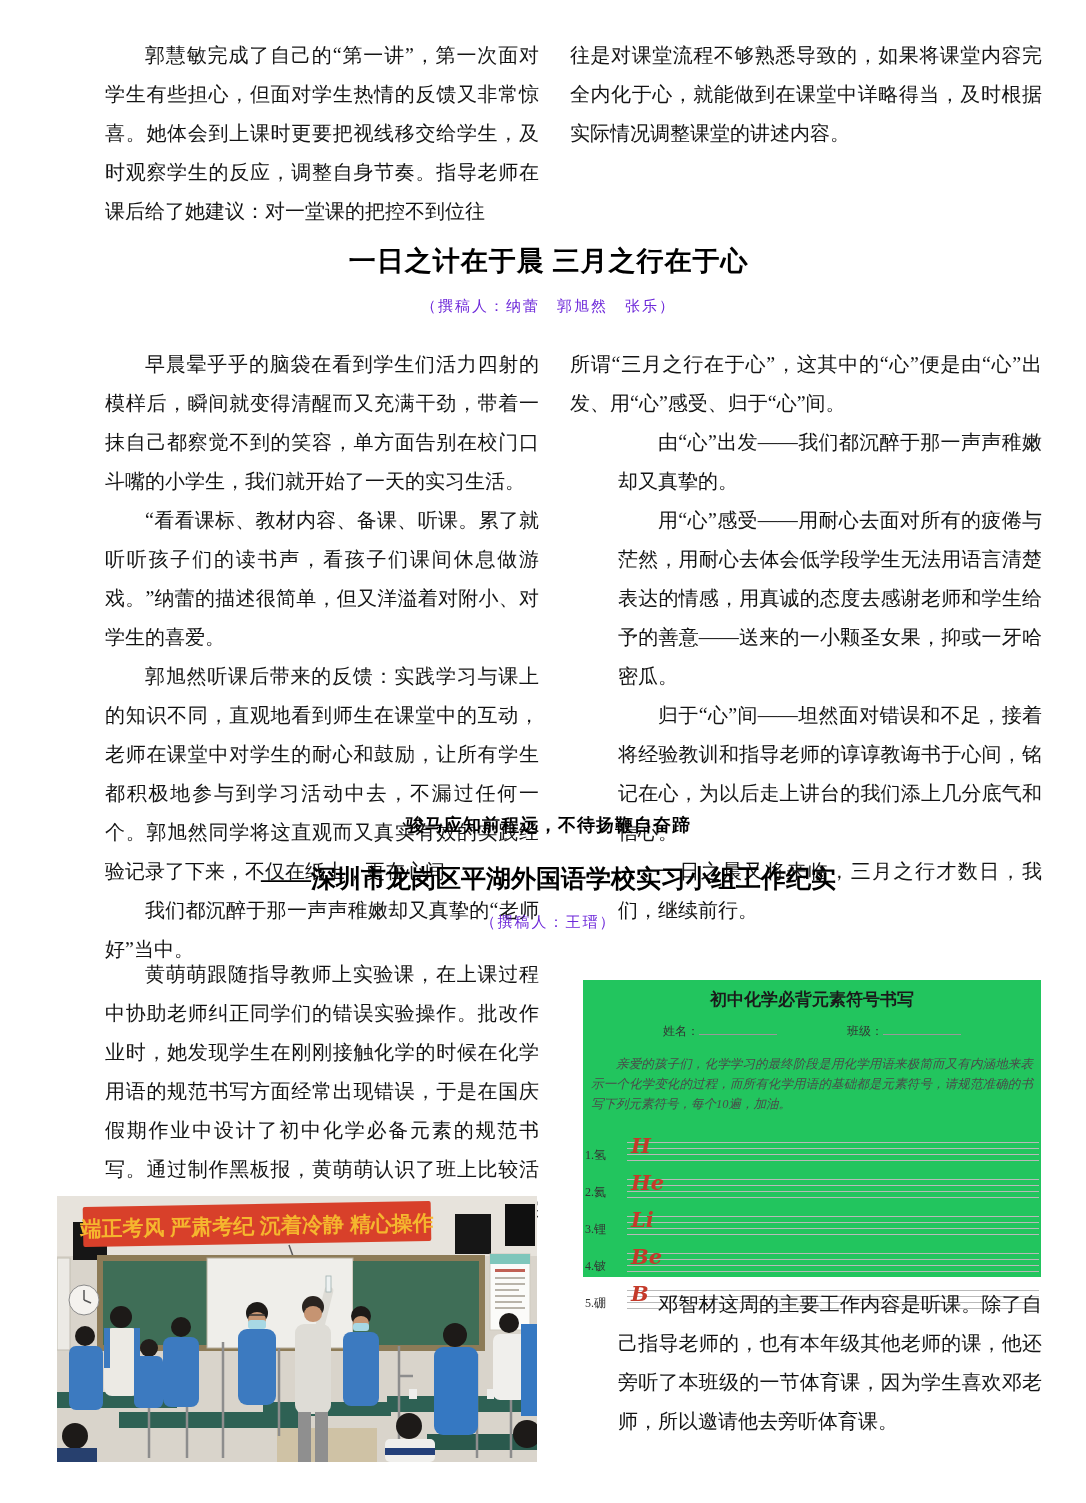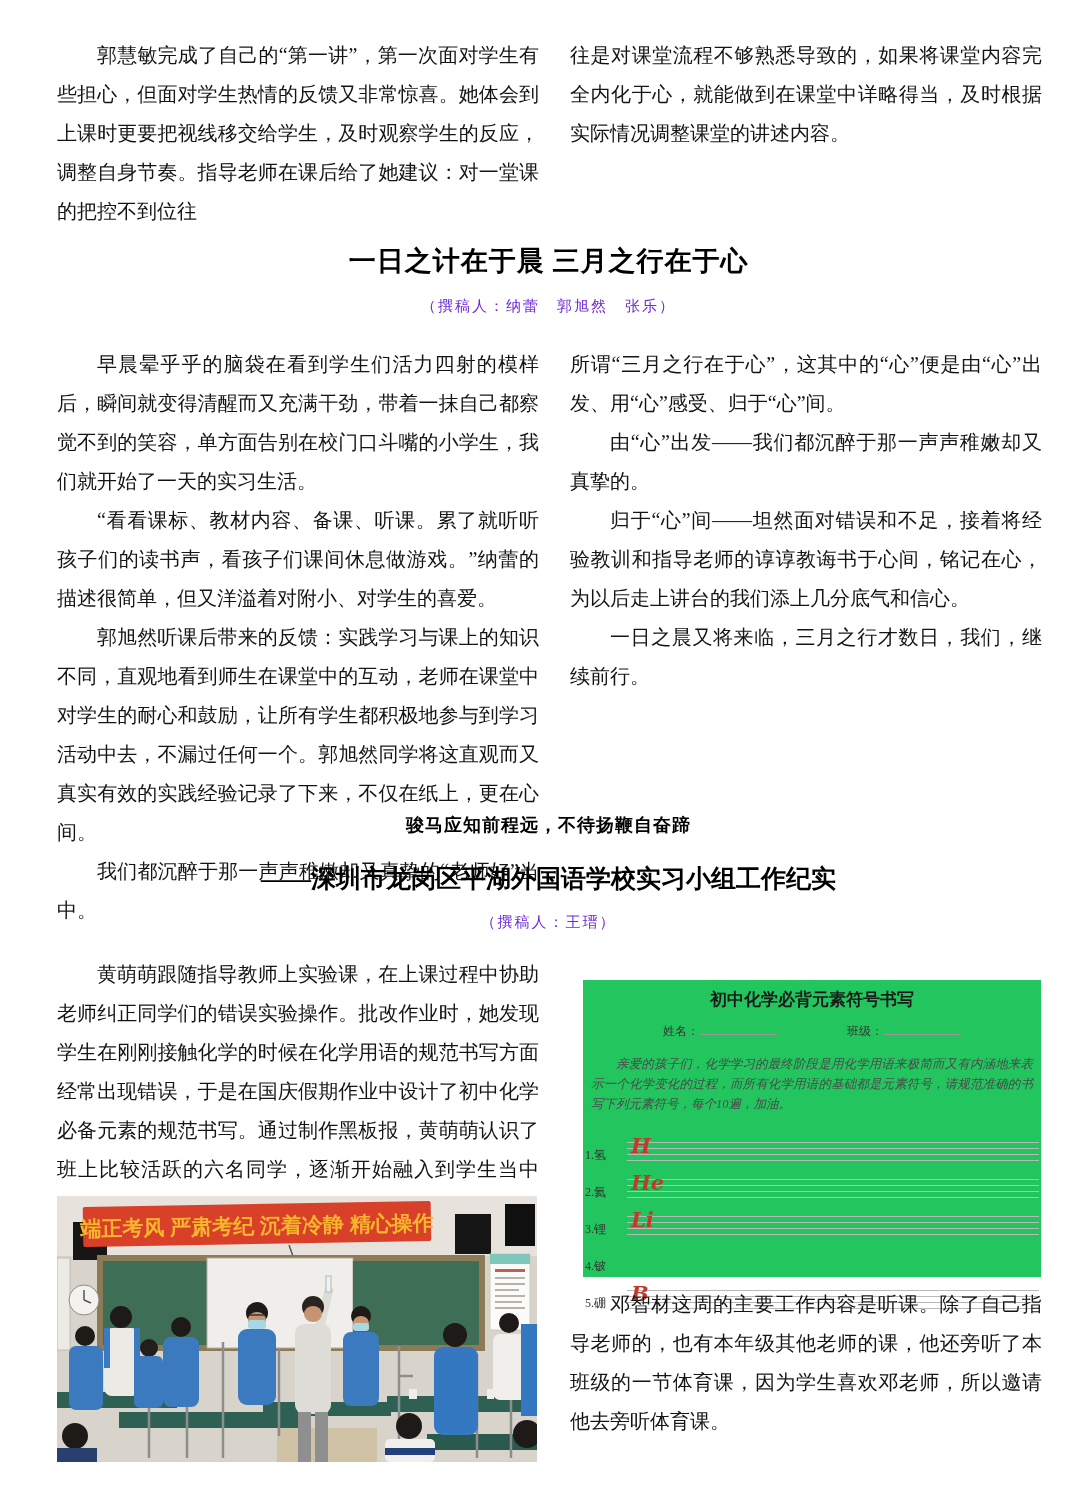--- a/index.html
+++ b/index.html
@@ -15,21 +15,21 @@
   }
   .col { position: absolute; }
   .col-left  { left: 57px;  width: 482px; }
   .col-right { left: 570px; width: 472px; }
   .body-text p {
     font-size: 20px;
     line-height: 39px;
     text-align: justify;
     color: #141414;
   }
-  .indent { text-indent: 2em; }
+  .indent { text-indent: 2em; margin-left: 48px; }
   .headline {
     position: absolute;
     left: 57px;
     width: 983px;
     text-align: center;
     font-weight: bold;
     color: #000;
   }
   .headline-1 { top: 243px; font-size: 27px; letter-spacing: 1px; }
   .headline-2 { top: 813px; font-size: 18px; letter-spacing: 1px; }
@@ -145,20 +145,21 @@
 
   <div class="col col-left body-text" style="top:345px;">
     <p class="indent">早晨晕乎乎的脑袋在看到学生们活力四射的模样后，瞬间就变得清醒而又充满干劲，带着一抹自己都察觉不到的笑容，单方面告别在校门口斗嘴的小学生，我们就开始了一天的实习生活。</p>
     <p class="indent">“看看课标、教材内容、备课、听课。累了就听听孩子们的读书声，看孩子们课间休息做游戏。”纳蕾的描述很简单，但又洋溢着对附小、对学生的喜爱。</p>
     <p class="indent">郭旭然听课后带来的反馈：实践学习与课上的知识不同，直观地看到师生在课堂中的互动，老师在课堂中对学生的耐心和鼓励，让所有学生都积极地参与到学习活动中去，不漏过任何一个。郭旭然同学将这直观而又真实有效的实践经验记录了下来，不仅在纸上，更在心间。</p>
     <p class="indent">我们都沉醉于那一声声稚嫩却又真挚的“老师好”当中。</p>
   </div>
   <div class="col col-right body-text" style="top:345px;">
     <p>所谓“三月之行在于心”，这其中的“心”便是由“心”出发、用“心”感受、归于“心”间。</p>
     <p class="indent">由“心”出发——我们都沉醉于那一声声稚嫩却又真挚的。</p>
+    <p class="indent">用“心”感受——用耐心去面对所有的疲倦与茫然，用耐心去体会低学段学生无法用语言清楚表达的情感，用真诚的态度去感谢老师和学生给予的善意——送来的一小颗圣女果，抑或一牙哈密瓜。</p>
     <p class="indent">归于“心”间——坦然面对错误和不足，接着将经验教训和指导老师的谆谆教诲书于心间，铭记在心，为以后走上讲台的我们添上几分底气和信心。</p>
     <p class="indent">一日之晨又将来临，三月之行才数日，我们，继续前行。</p>
   </div>
 
   <div class="headline headline-2">骏马应知前程远，不待扬鞭自奋蹄</div>
   <div class="headline headline-2-sub">——深圳市龙岗区平湖外国语学校实习小组工作纪实</div>
   <div class="byline byline-2">（撰稿人：王瑨）</div>
 
   <div class="col col-left body-text" style="top:955px;">
     <p class="indent">黄萌萌跟随指导教师上实验课，在上课过程中协助老师纠正同学们的错误实验操作。批改作业时，她发现学生在刚刚接触化学的时候在化学用语的规范书写方面经常出现错误，于是在国庆假期作业中设计了初中化学必备元素的规范书写。通过制作黑板报，黄萌萌认识了班上比较活跃的六名同学，逐渐开始融入到学生当中去。实习第一周，黄萌萌收获颇丰</p>
@@ -189,20 +190,23 @@
           </span>
       </div>
       <div class="ws-row">
         <span class="ws-num">3.锂</span>
         <span class="ws-lines">
             <span class="ws-answer">Li</span>
           </span>
       </div>
       <div class="ws-row">
         <span class="ws-num">4.铍</span>
+        <span class="ws-lines">
+            <span class="ws-answer">Be</span>
+          </span>
       </div>
       <div class="ws-row">
         <span class="ws-num">5.硼</span>
         <span class="ws-lines">
             <span class="ws-answer">B</span>
           </span>
       </div>
     </div>
   </div>
 

